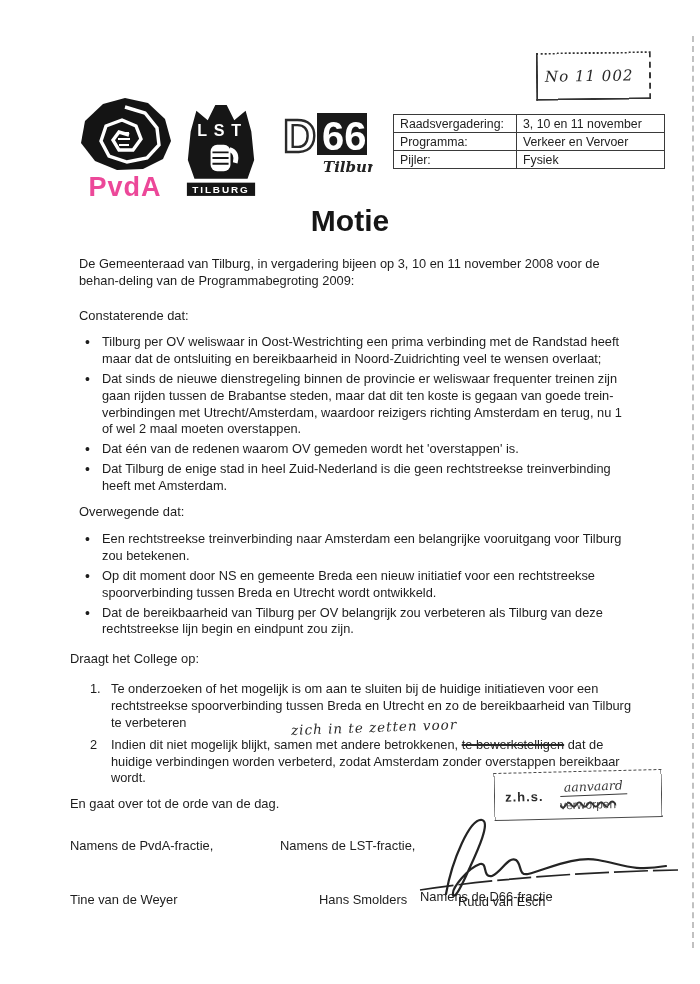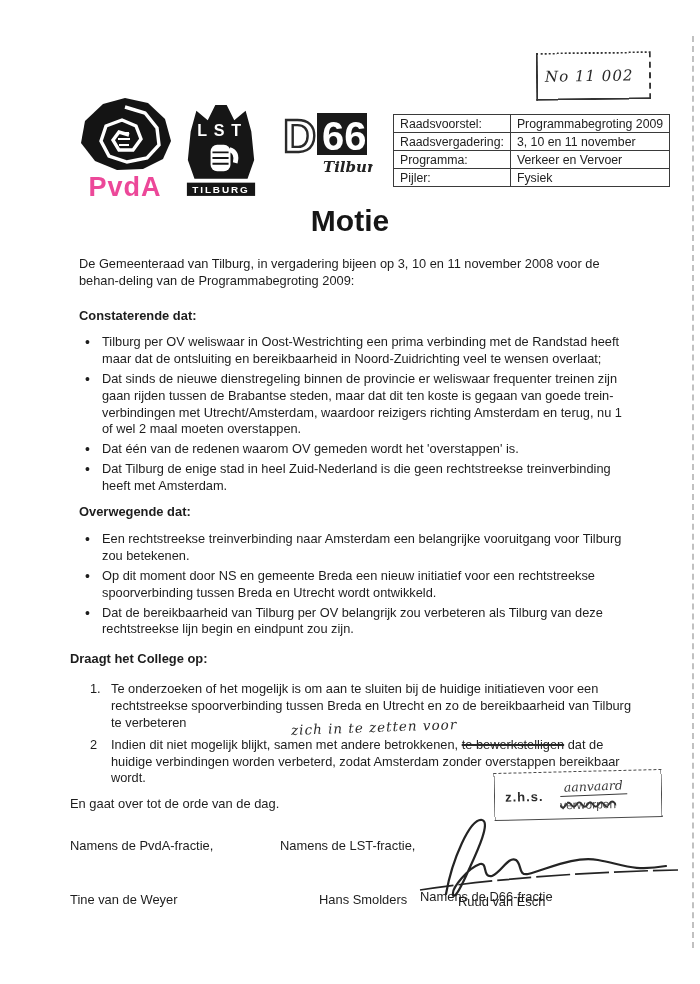--- a/index.html
+++ b/index.html
@@ -30,21 +30,21 @@
   .info-table td{
     border:1.6px solid #3a3a3a;padding:1px 6px;font-size:12.3px;height:15px;
     white-space:nowrap;color:#222;
   }
   .info-table td.lbl{width:110px;}
 
   
   .doc-title{left:0;top:204px;width:100%;text-align:center;font-size:30px;font-weight:bold;color:#161616;}
   .bodytext{font-size:12.8px;line-height:1.32;color:#1d1d1d;}
   .intro{left:79px;top:256px;width:560px;}
-  .sec-head{font-weight:bold;font-size:12.9px;}
+  .sec-head{font-weight:normal;font-size:12.9px;}
   .h-constaterende{left:79px;top:308px;}
   .h-overwegende{left:79px;top:504px;}
   .h-draagt{left:70px;top:651px;}
   .closing{left:70px;top:796px;font-size:12.9px;}
 
   ul.blist{left:79px;margin:0;padding:0;list-style:none;width:550px;}
   .c-bullets{top:334px;}
   .o-bullets{top:531px;}
   ul.blist li{position:relative;padding-left:23px;margin-bottom:3px;}
   ul.blist li::before{content:"\2022";position:absolute;left:6px;top:-1px;font-size:14px;}
@@ -118,24 +118,20 @@
       <text x="2" y="44" font-size="46" font-weight="bold" fill="#ffffff" stroke="#2a2a2a" stroke-width="2.4" font-family="Liberation Sans, sans-serif">D</text>
       <rect x="36" y="5" width="50" height="42" fill="#1a1a1a"></rect>
       <text x="41" y="42" font-size="40" font-weight="bold" fill="#ffffff" font-family="Liberation Sans, sans-serif">66</text>
       <text x="42" y="64" font-size="15" font-weight="bold" font-style="italic" fill="#222222" font-family="DejaVu Serif, serif">Tilburg</text>
     </svg>
   </div>
 
   <div class="abs info-table">
     <table>
       <tbody>
-        <tr>
-          <td class="lbl">Raadsvoorstel:</td>
-          <td>Programmabegroting 2009</td>
-        </tr>
         <tr>
           <td class="lbl">Raadsvergadering:</td>
           <td>3, 10 en 11 november</td>
         </tr>
         <tr>
           <td class="lbl">Programma:</td>
           <td>Verkeer en Vervoer</td>
         </tr>
         <tr>
           <td class="lbl">Pijler:</td>

